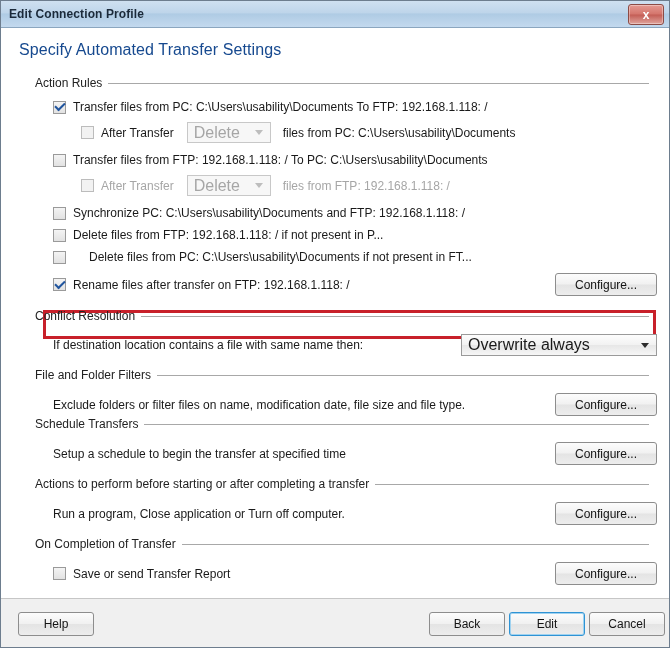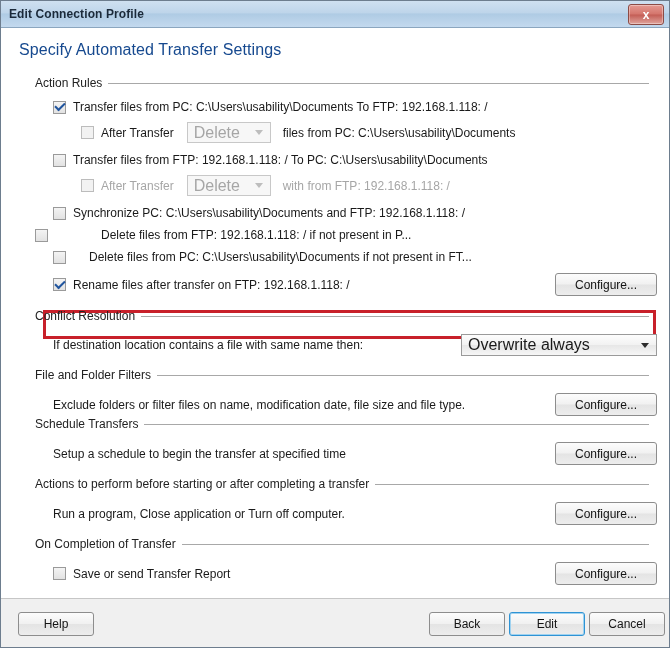--- a/index.html
+++ b/index.html
@@ -254,29 +254,29 @@
         <span class="lbltxt">Transfer files from FTP: 192.168.1.118: /  To  PC: C:\Users\usability\Documents</span>
       </div>
 
       <div class="row" style="margin-top:8px; margin-left:46px;">
         <span class="cb disabled"></span>
         <span class="lbltxt dim">After Transfer</span>
         <span class="combo disabled" style="width:84px; margin-left:13px;">
           <span>Delete</span>
           <span class="arrow"></span>
         </span>
-        <span class="lbltxt dim" style="margin-left:12px;">with from FTP: 192.168.1.118: /</span>
+        <span class="lbltxt dim" style="margin-left:12px;">files from FTP: 192.168.1.118: /</span>
       </div>
 
       <div class="row" style="margin-top:10px; margin-left:18px;">
         <span class="cb"></span>
         <span class="lbltxt">Synchronize PC: C:\Users\usability\Documents and FTP: 192.168.1.118: /</span>
       </div>
 
-      <div class="row" style="margin-top:8px; gap:46px;">
+      <div class="row" style="margin-top:8px; margin-left:18px;">
         <span class="cb"></span>
         <span class="lbltxt">Delete files from FTP: 192.168.1.118: / if not present in P...</span>
       </div>
 
       <div class="row" style="margin-top:8px; margin-left:18px;gap:16px;">
         <span class="cb"></span>
         <span class="lbltxt">Delete files from PC: C:\Users\usability\Documents if not present in FT...</span>
       </div>
 
       <div class="row" style="margin-top:8px; margin-left:18px; height:25px;">

